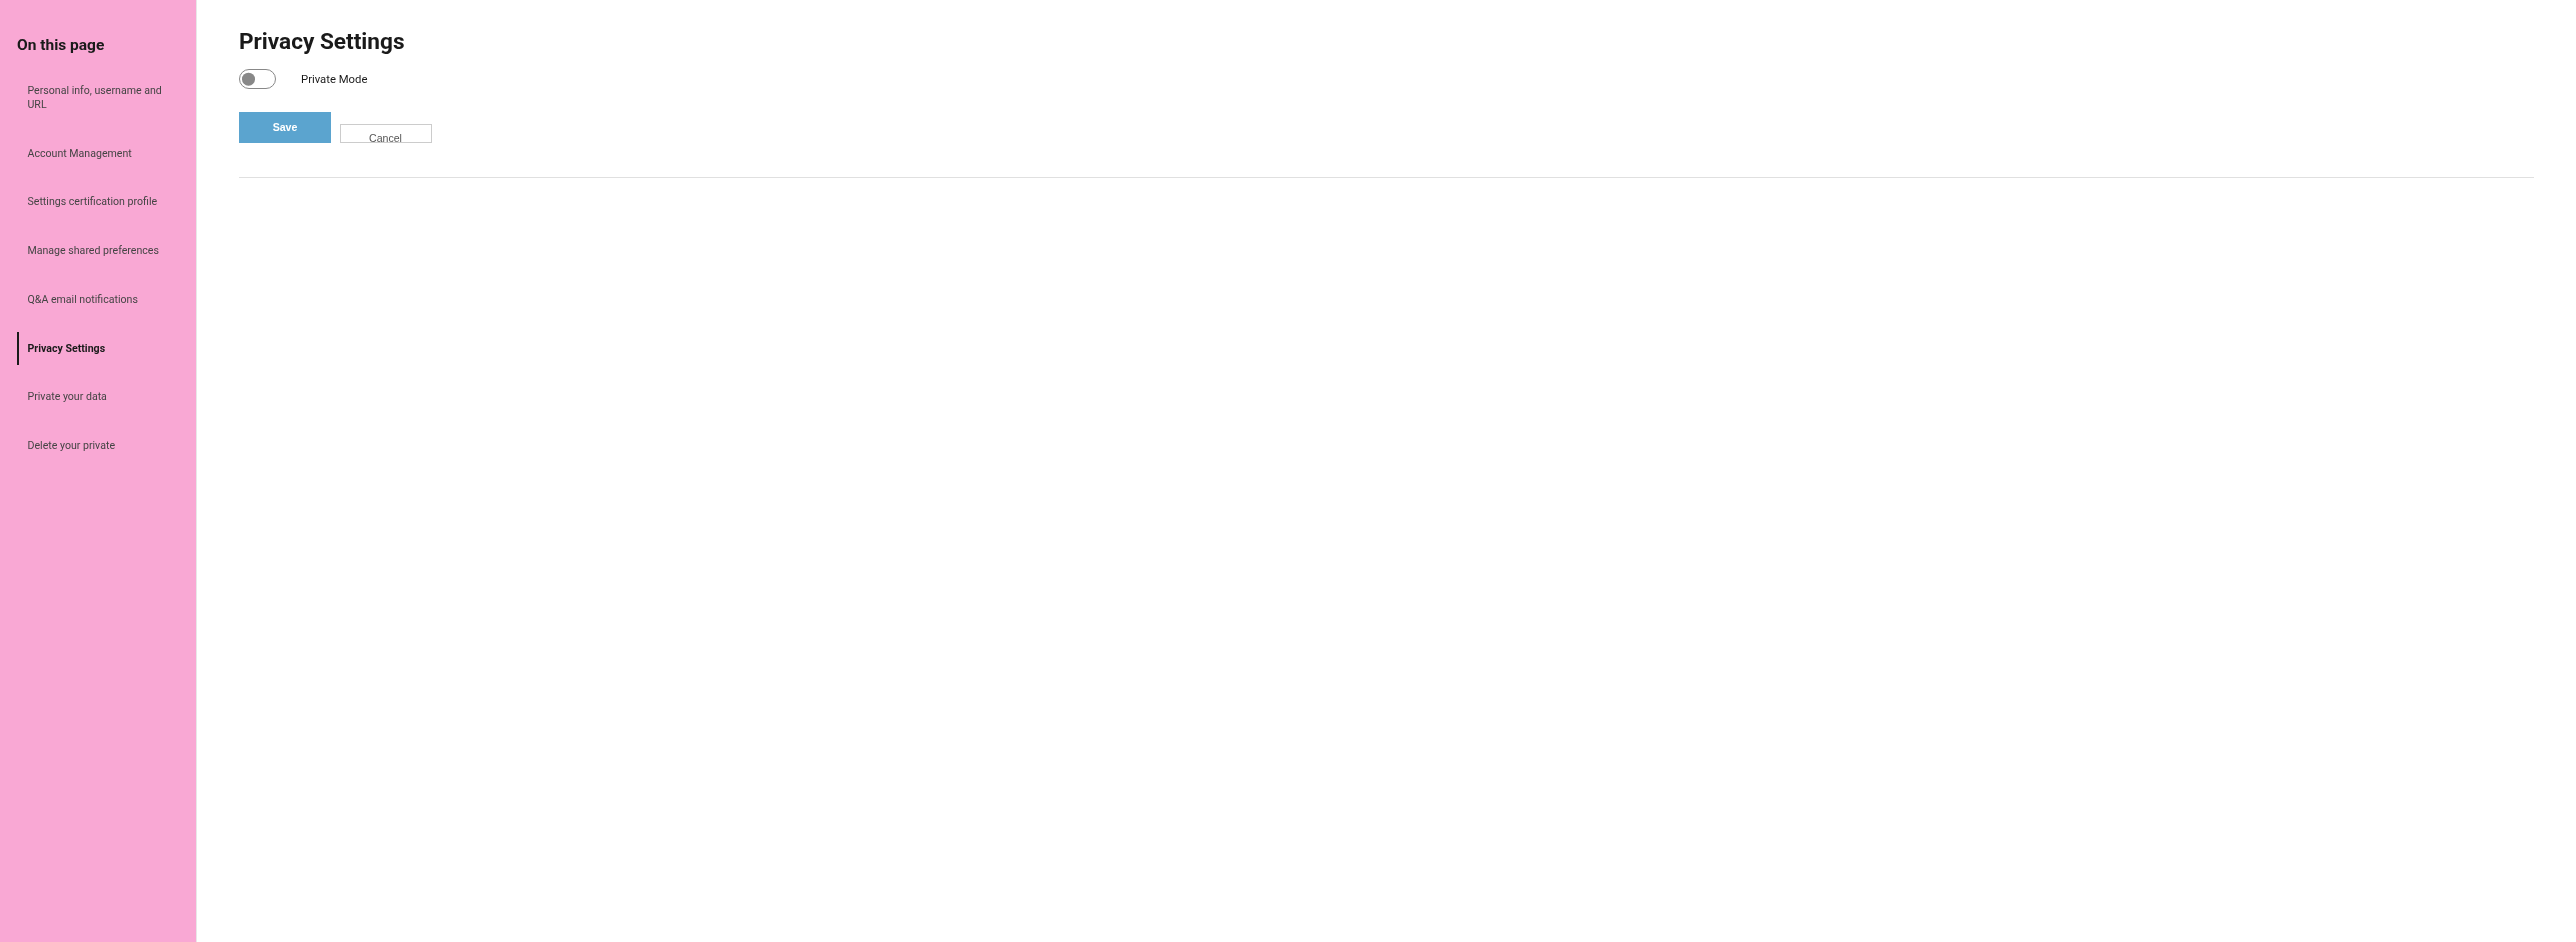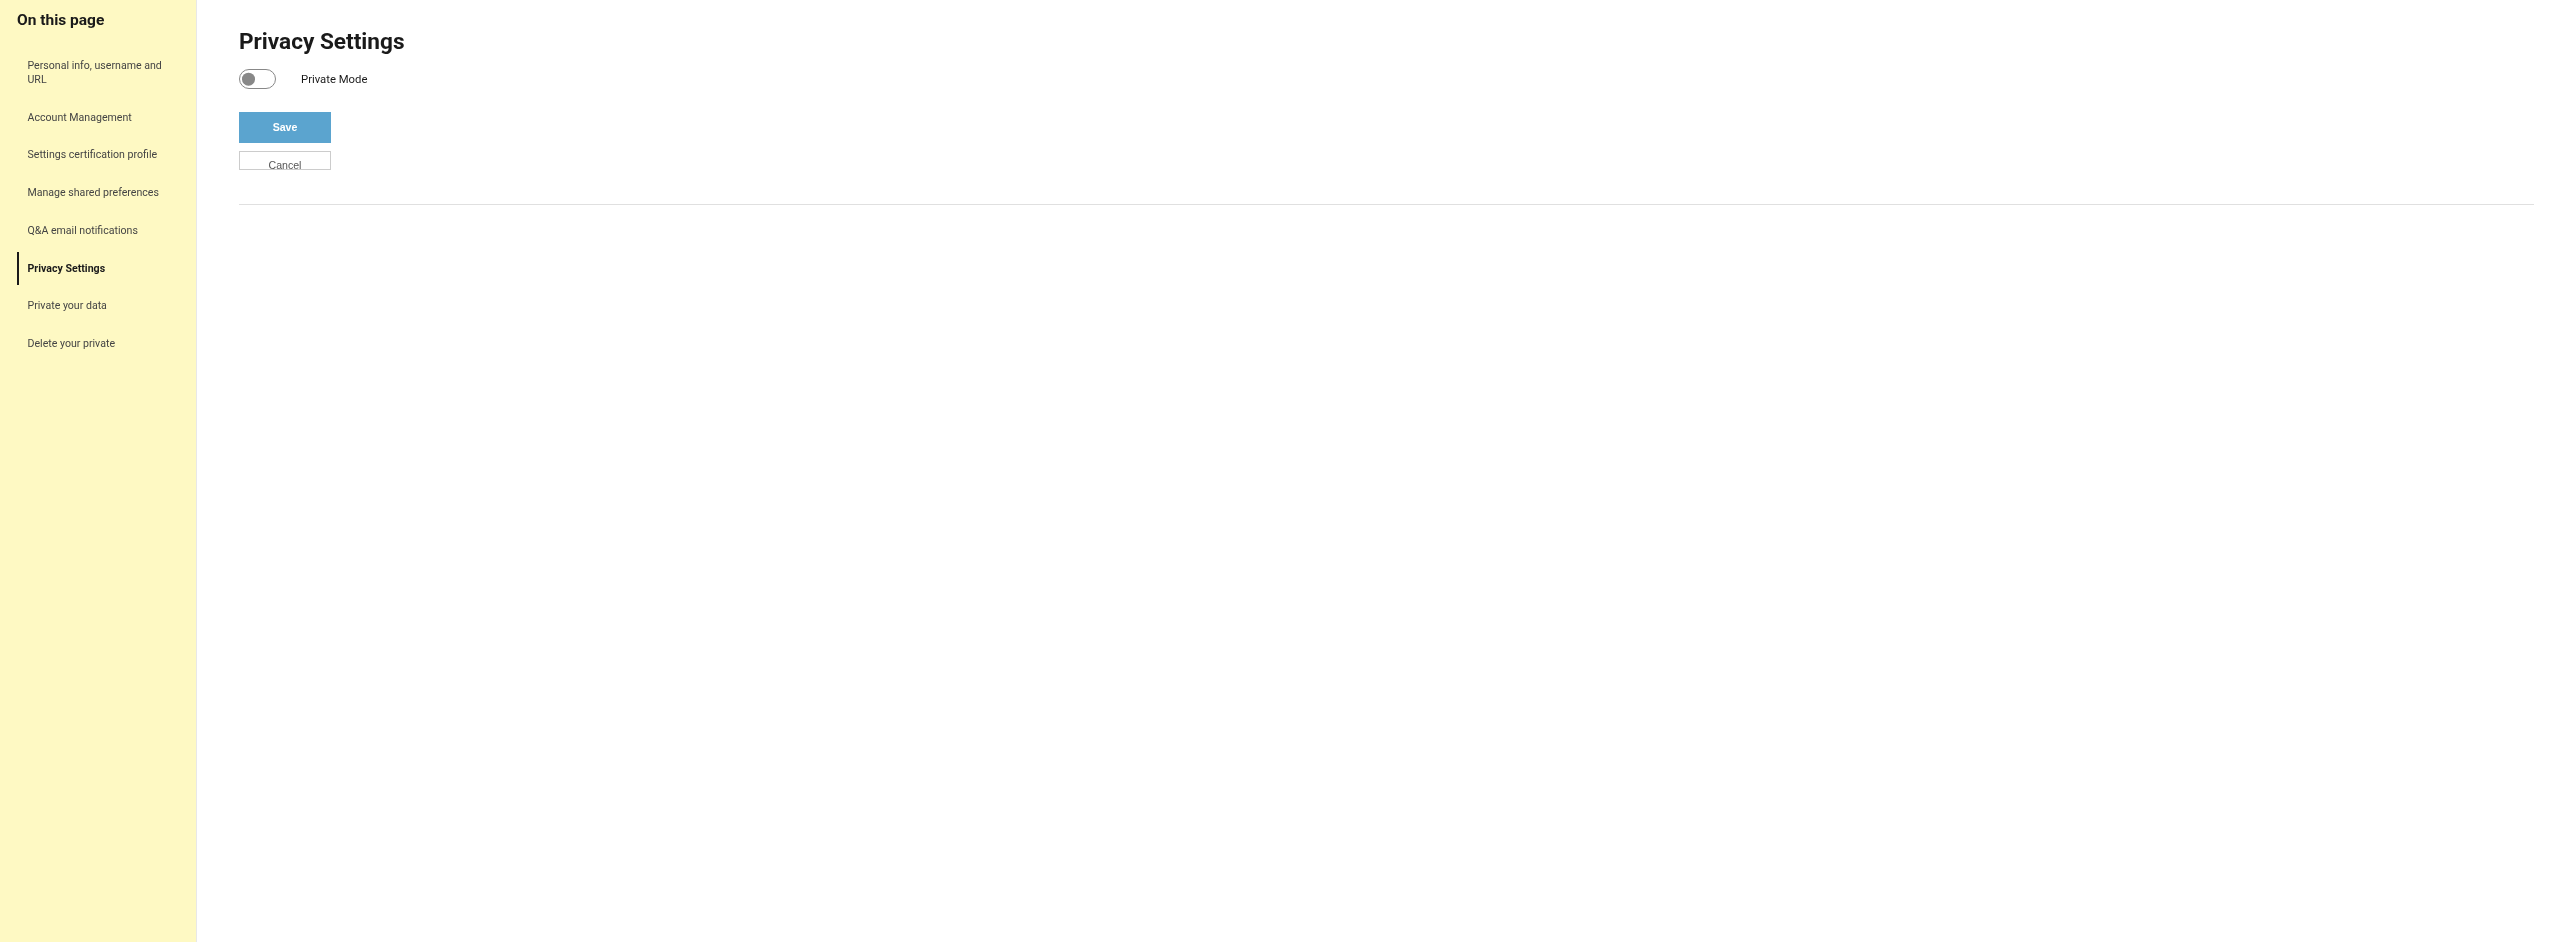--- a/index.html
+++ b/index.html
@@ -12,37 +12,37 @@
       font-family: -apple-system, BlinkMacSystemFont, 'Segoe UI', Roboto, sans-serif;
       background: #ffffff;
       color: #1a1a1a;
       display: flex;
       min-height: 100vh;
     }
 
     .sidebar {
       width: 197px;
       min-width: 197px;
-      padding: 11px 17px;
-      background: #fef9c3;
+      padding: 36px 17px;
+      background: #f9a8d4;
       border-right: 0.7px solid #e8e8e8;
     }
 
     .sidebar-title {
       font-size: 15.5px;
       font-weight: 700;
       margin-bottom: 20px;
       color: #1a1a1a;
     }
 
     .nav-list {
       list-style: none;
       display: flex;
       flex-direction: column;
-      gap: 4px;
+      gap: 15px;
     }
 
     .nav-item {
       padding: 10px 0 10px 8.5px;
       font-size: 10.6px;
       color: #444;
       cursor: pointer;
       border-left: 2.1px solid transparent;
       line-height: 1.3;
     }
@@ -115,22 +115,21 @@
     }
 
     .toggle-label {
       font-size: 11.3px;
       color: #1a1a1a;
     }
 
     .button-row {
       display: flex;
       gap: 8.5px;
-      align-items: flex-start;
-      flex-direction: column;
+      align-items: flex-end;
     }
 
     .btn-save {
       background: #5ba4cf;
       color: #ffffff;
       border: none;
       padding: 7px 25px;
       font-size: 10.6px;
       font-weight: 600;
       cursor: pointer;

